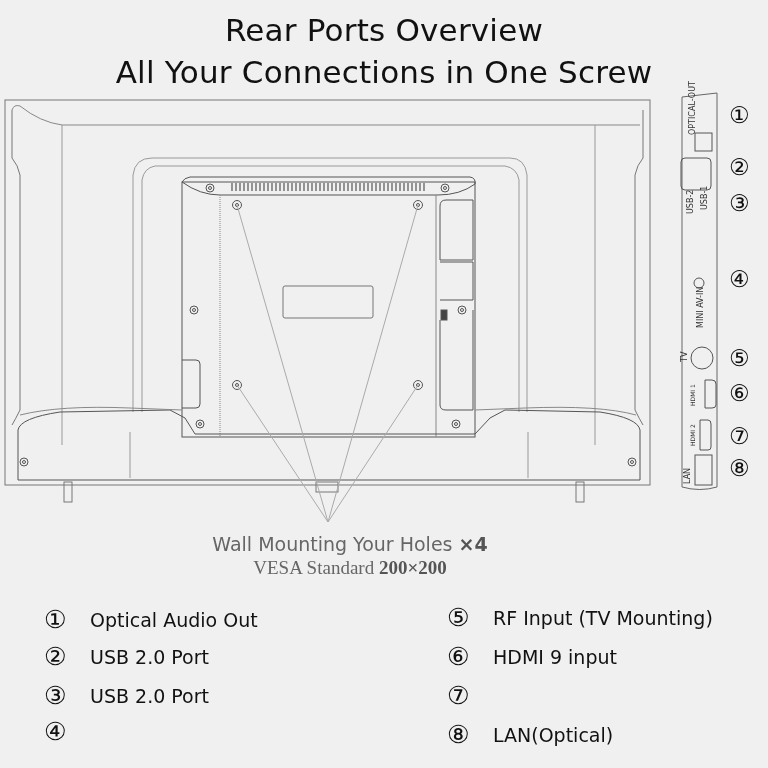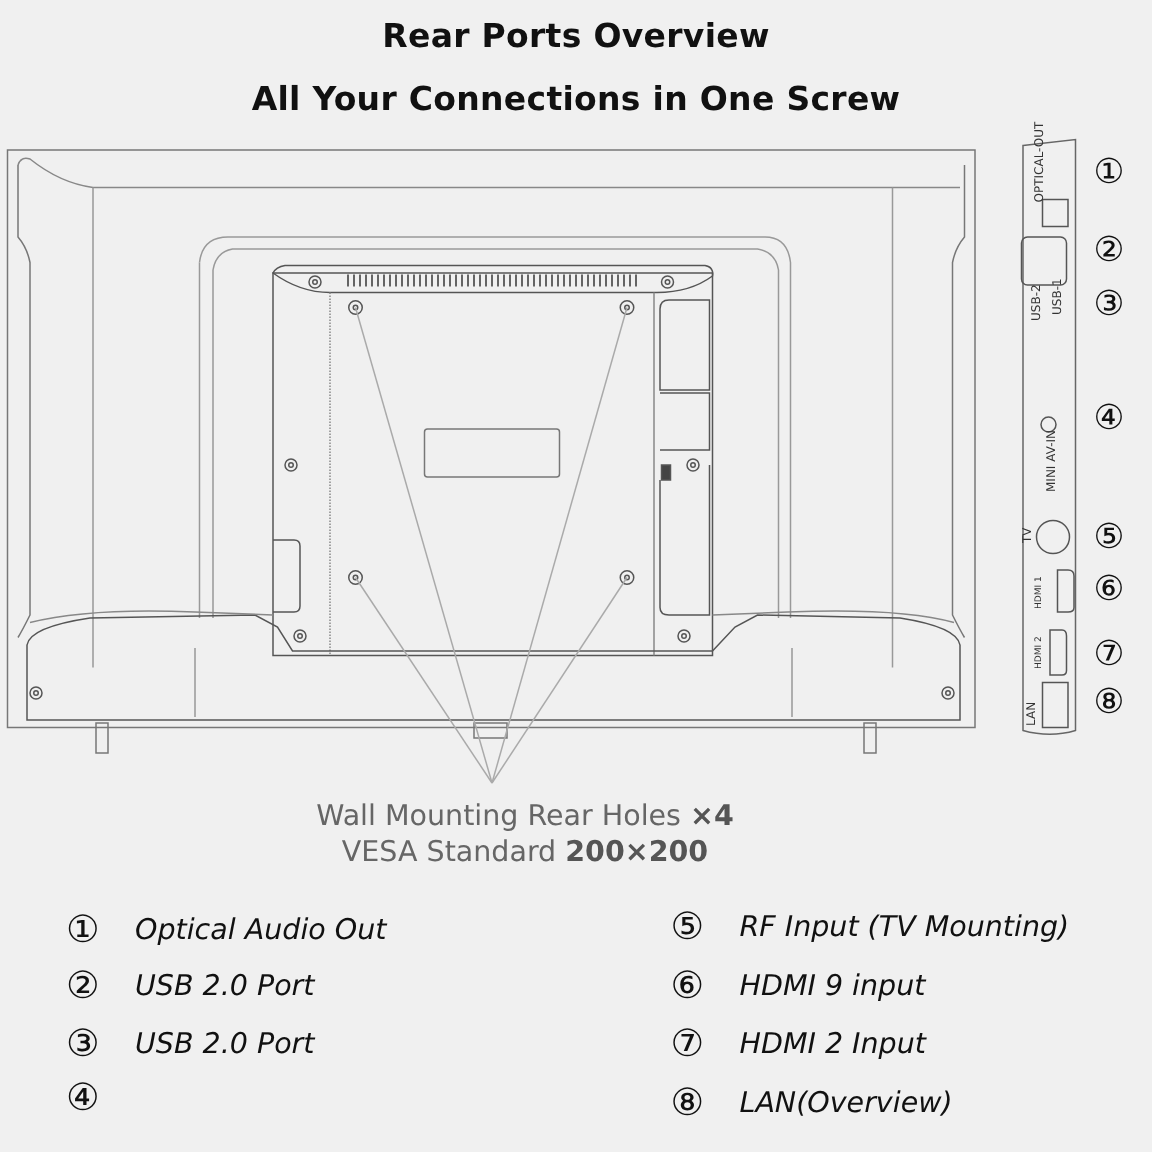--- a/index.html
+++ b/index.html
@@ -1,27 +1,27 @@
 <!DOCTYPE html>
 <html><head>
 <meta charset="utf-8">
 <style>
   html,body{margin:0;padding:0;}
   body{width:768px;height:768px;background:#f0f0f0;position:relative;overflow:hidden;font-family:"DejaVu Sans","Liberation Sans",sans-serif;color:#111;}
-  .title{position:absolute;left:0;width:768px;text-align:center;font-weight:bold;font-size:22px;letter-spacing:0.2px;}
+  .title{position:absolute;left:0;width:768px;text-align:center;font-weight:normal;font-size:31px;letter-spacing:0.2px;}
   .t1{top:12px;}
   .t2{top:54px;}
   svg.diagram{position:absolute;left:0;top:0;}
   .caption{position:absolute;left:0;width:700px;text-align:center;color:#666;font-size:19px;}
   .caption b{color:#555;}
   .cap1{top:533px;}
-  .cap2{top:557px;}
+  .cap2{top:557px;font-family:Liberation Serif, serif;}
   .legend-item{position:absolute;display:flex;align-items:center;font-size:19px;color:#111;}
   .legend-item .num{font-size:25px;width:38px;display:inline-block;line-height:1;}
-  .legend-item .lbl{margin-left:8px;font-style:italic;}
+  .legend-item .lbl{margin-left:8px;}
   .side-num{position:absolute;left:729px;font-size:23px;line-height:1;color:#111;}
   .port-label{position:absolute;font-size:8px;color:#333;transform-origin:left top;white-space:nowrap;}
 </style>
 </head>
 <body>
 
 <div class="title t1">Rear Ports Overview</div>
 <div class="title t2">All Your Connections in One Screw</div>
 
 <svg class="diagram" width="768" height="768" viewBox="0 0 768 768">
@@ -125,21 +125,21 @@
 
 <div class="side-num" style="top:104px;">①</div>
 <div class="side-num" style="top:156px;">②</div>
 <div class="side-num" style="top:192px;">③</div>
 <div class="side-num" style="top:268px;">④</div>
 <div class="side-num" style="top:347px;">⑤</div>
 <div class="side-num" style="top:382px;">⑥</div>
 <div class="side-num" style="top:425px;">⑦</div>
 <div class="side-num" style="top:457px;">⑧</div>
 
-<div class="caption cap1"><span>Wall Mounting Rear Holes </span><b>×4</b></div>
+<div class="caption cap1"><span>Wall Mounting Your Holes </span><b>×4</b></div>
 <div class="caption cap2"><span>VESA Standard </span><b>200×200</b></div>
 
 <div class="legend-item" style="left:44px;top:607px;">
     <span class="num">①</span>
     <span class="lbl">Optical Audio Out</span>
   </div>
 <div class="legend-item" style="left:44px;top:644px;">
     <span class="num">②</span>
     <span class="lbl">USB 2.0 Port</span>
   </div>
@@ -154,18 +154,17 @@
 <div class="legend-item" style="left:447px;top:605px;">
     <span class="num">⑤</span>
     <span class="lbl">RF Input (TV Mounting)</span>
   </div>
 <div class="legend-item" style="left:447px;top:644px;">
     <span class="num">⑥</span>
     <span class="lbl">HDMI 9 input</span>
   </div>
 <div class="legend-item" style="left:447px;top:683px;">
     <span class="num">⑦</span>
-    <span class="lbl">HDMI 2 Input</span>
   </div>
 <div class="legend-item" style="left:447px;top:722px;">
     <span class="num">⑧</span>
-    <span class="lbl">LAN(Overview)</span>
+    <span class="lbl">LAN(Optical)</span>
   </div>
 
 </body></html>

